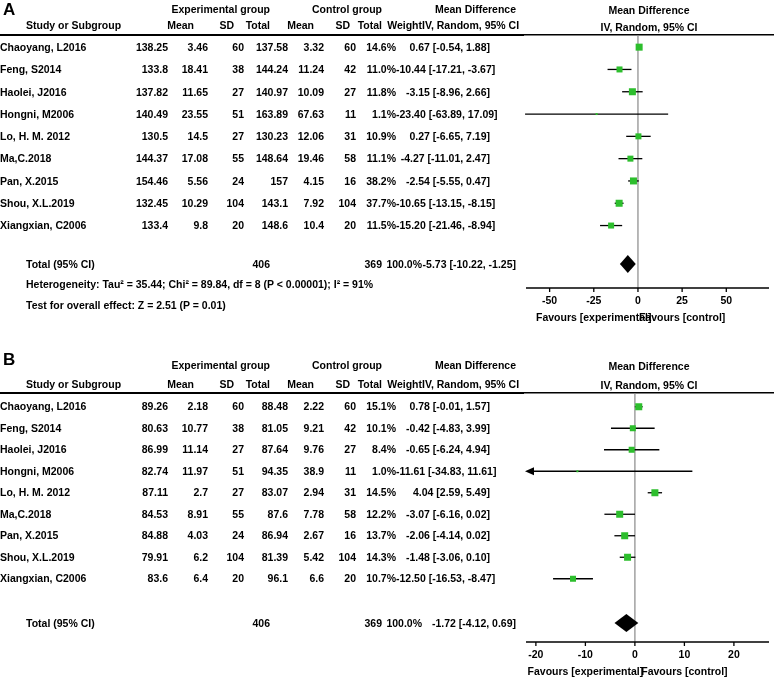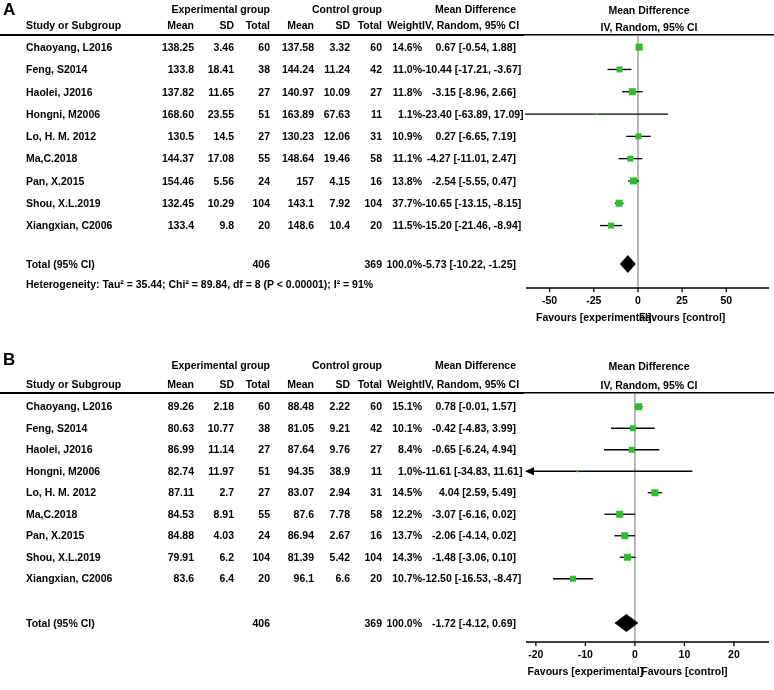--- a/index.html
+++ b/index.html
@@ -15,21 +15,21 @@
         padding-left:26px;width:490px;position:absolute;left:0;}
   .cell{display:block;white-space:nowrap;}
   .study{text-align:left;}
   .num{text-align:right;}
   .center{text-align:right;}
   .hdr1{top:var(--hdr1-top);}
   .hdr2{top:var(--hdr2-top);}
   .hline{position:absolute;top:var(--line-top);left:0;width:524px;height:1.5px;background:#000;}
   .rows{position:absolute;top:var(--rows-top);left:0;width:516px;}
   .row{position:relative;display:grid;grid-template-columns:124px 44px 40px 36px 44px 36px 32px 40px 94px;
-       padding-left:26px;height:var(--row-h);line-height:var(--row-h);}
+       height:var(--row-h);line-height:var(--row-h);}
   .total-row{top:var(--total-top);height:22px;line-height:22px;}
   .footline{position:absolute;left:26px;white-space:nowrap;}
   .het{top:var(--het-top);}
   .test{top:var(--test-top);}
   svg.plot{position:absolute;top:0;right:0;}
   svg.plot text{font-family:"Liberation Sans",sans-serif;font-weight:700;font-size:10.5px;fill:#000;}
 </style>
 </head>
 <body>
 
@@ -85,21 +85,21 @@
         <span class="cell num">11.65</span>
         <span class="cell num">27</span>
         <span class="cell num">140.97</span>
         <span class="cell num">10.09</span>
         <span class="cell num">27</span>
         <span class="cell num">11.8%</span>
         <span class="cell num">-3.15 [-8.96, 2.66]</span>
       </div>
       <div class="row">
         <span class="cell study">Hongni, M2006</span>
-        <span class="cell num">168.60</span>
+        <span class="cell num">140.49</span>
         <span class="cell num">23.55</span>
         <span class="cell num">51</span>
         <span class="cell num">163.89</span>
         <span class="cell num">67.63</span>
         <span class="cell num">11</span>
         <span class="cell num">1.1%</span>
         <span class="cell num">-23.40 [-63.89, 17.09]</span>
       </div>
       <div class="row">
         <span class="cell study">Lo, H. M. 2012</span>
@@ -124,21 +124,21 @@
         <span class="cell num">-4.27 [-11.01, 2.47]</span>
       </div>
       <div class="row">
         <span class="cell study">Pan, X.2015</span>
         <span class="cell num">154.46</span>
         <span class="cell num">5.56</span>
         <span class="cell num">24</span>
         <span class="cell num">157</span>
         <span class="cell num">4.15</span>
         <span class="cell num">16</span>
-        <span class="cell num">13.8%</span>
+        <span class="cell num">38.2%</span>
         <span class="cell num">-2.54 [-5.55, 0.47]</span>
       </div>
       <div class="row">
         <span class="cell study">Shou, X.L.2019</span>
         <span class="cell num">132.45</span>
         <span class="cell num">10.29</span>
         <span class="cell num">104</span>
         <span class="cell num">143.1</span>
         <span class="cell num">7.92</span>
         <span class="cell num">104</span>
@@ -164,20 +164,21 @@
     <span class="cell num"></span>
     <span class="cell num">406</span>
     <span class="cell num"></span>
     <span class="cell num"></span>
     <span class="cell num">369</span>
     <span class="cell num">100.0%</span>
     <span class="cell num">-5.73 [-10.22, -1.25]</span>
   </div>
 
   <div class="footline het">Heterogeneity: Tau² = 35.44; Chi² = 89.84, df = 8 (P &lt; 0.00001); I² = 91%</div>
+  <div class="footline test">Test for overall effect: Z = 2.51 (P = 0.01)</div>
 
   <svg class="plot" width="250" height="348" viewBox="0 0 250 348">
       <text x="125" y="14" text-anchor="middle">Mean Difference</text>
       <text x="125" y="31" text-anchor="middle">IV, Random, 95% CI</text>
       <line x1="0" y1="34.75" x2="250" y2="34.75" stroke="#000000" stroke-width="1.5"></line>
       <line x1="113.95759717314488" y1="35.75" x2="113.95759717314488" y2="288" stroke="#9A9A9A" stroke-width="1.4"></line>
       <line x1="113.00353356890459" y1="47.15" x2="117.27915194346289" y2="47.15" stroke="#000000" stroke-width="1.3"></line>
       <rect x="111.64134275618375" y="43.65" width="7" height="7" fill="#2DBE2D"></rect>
       <line x1="83.5512367491166" y1="69.45" x2="107.47349823321555" y2="69.45" stroke="#000000" stroke-width="1.3"></line>
       <rect x="92.51236749116607" y="66.45" width="6" height="6" fill="#2DBE2D"></rect>

